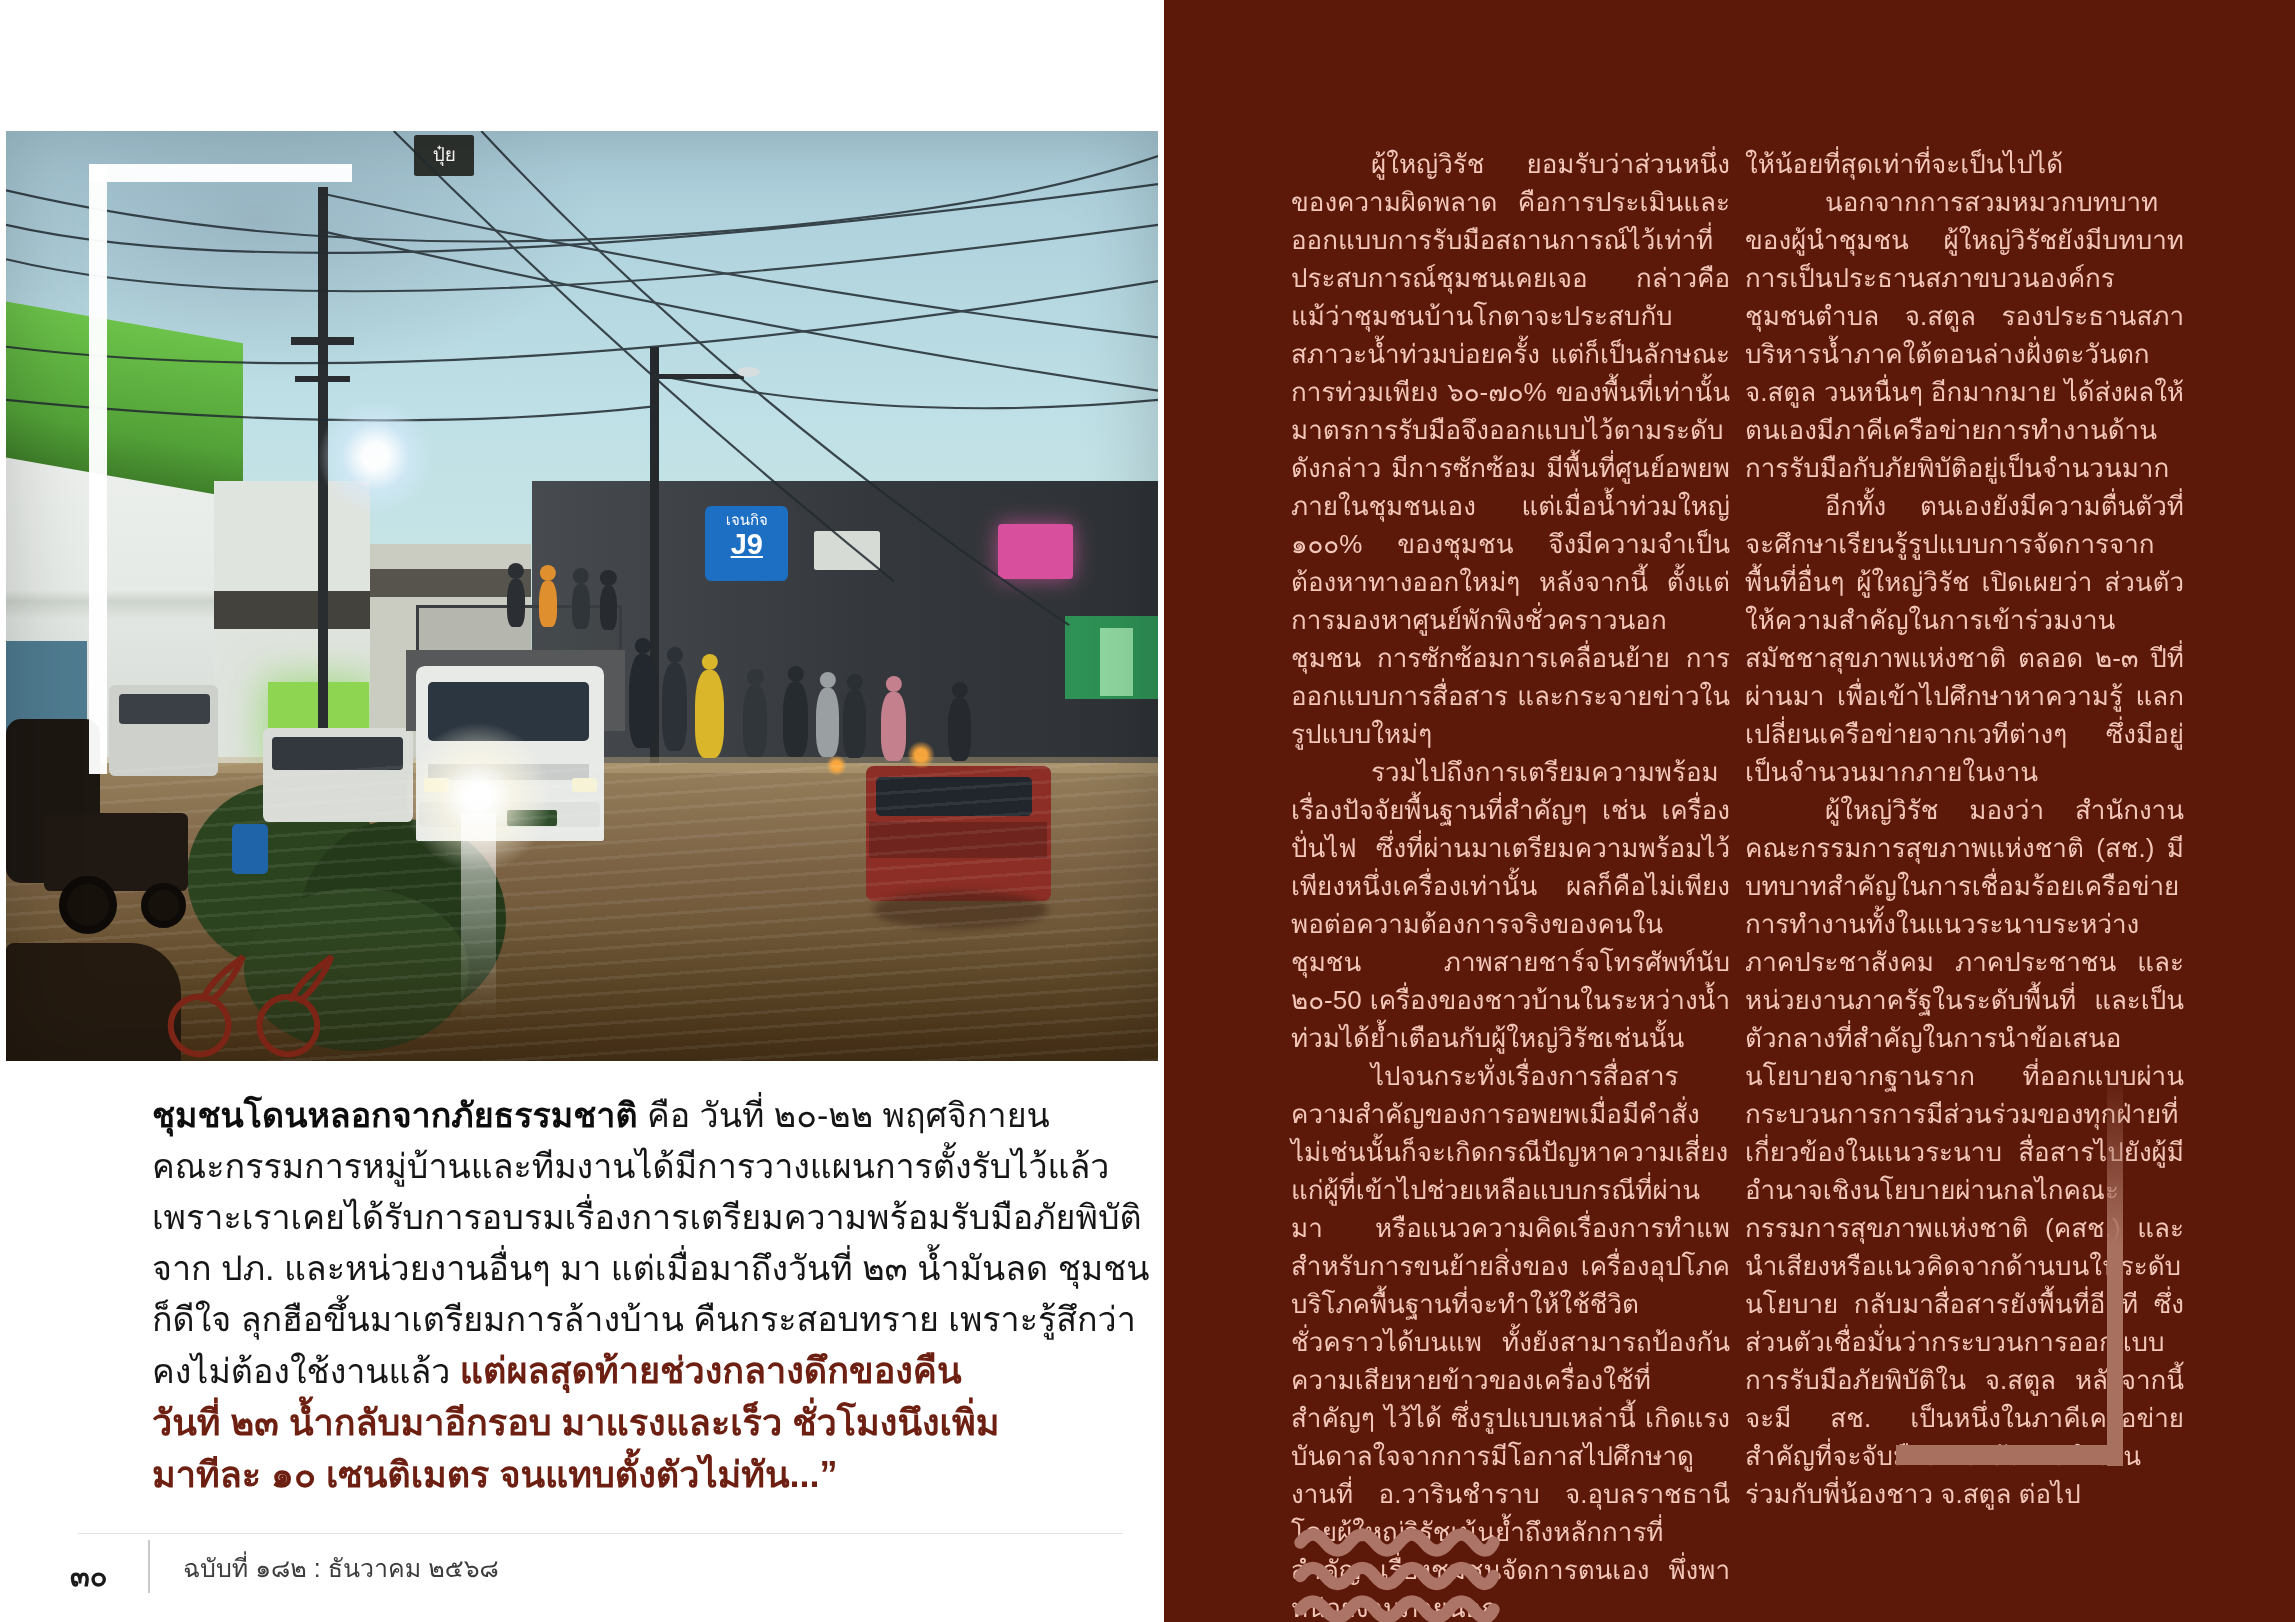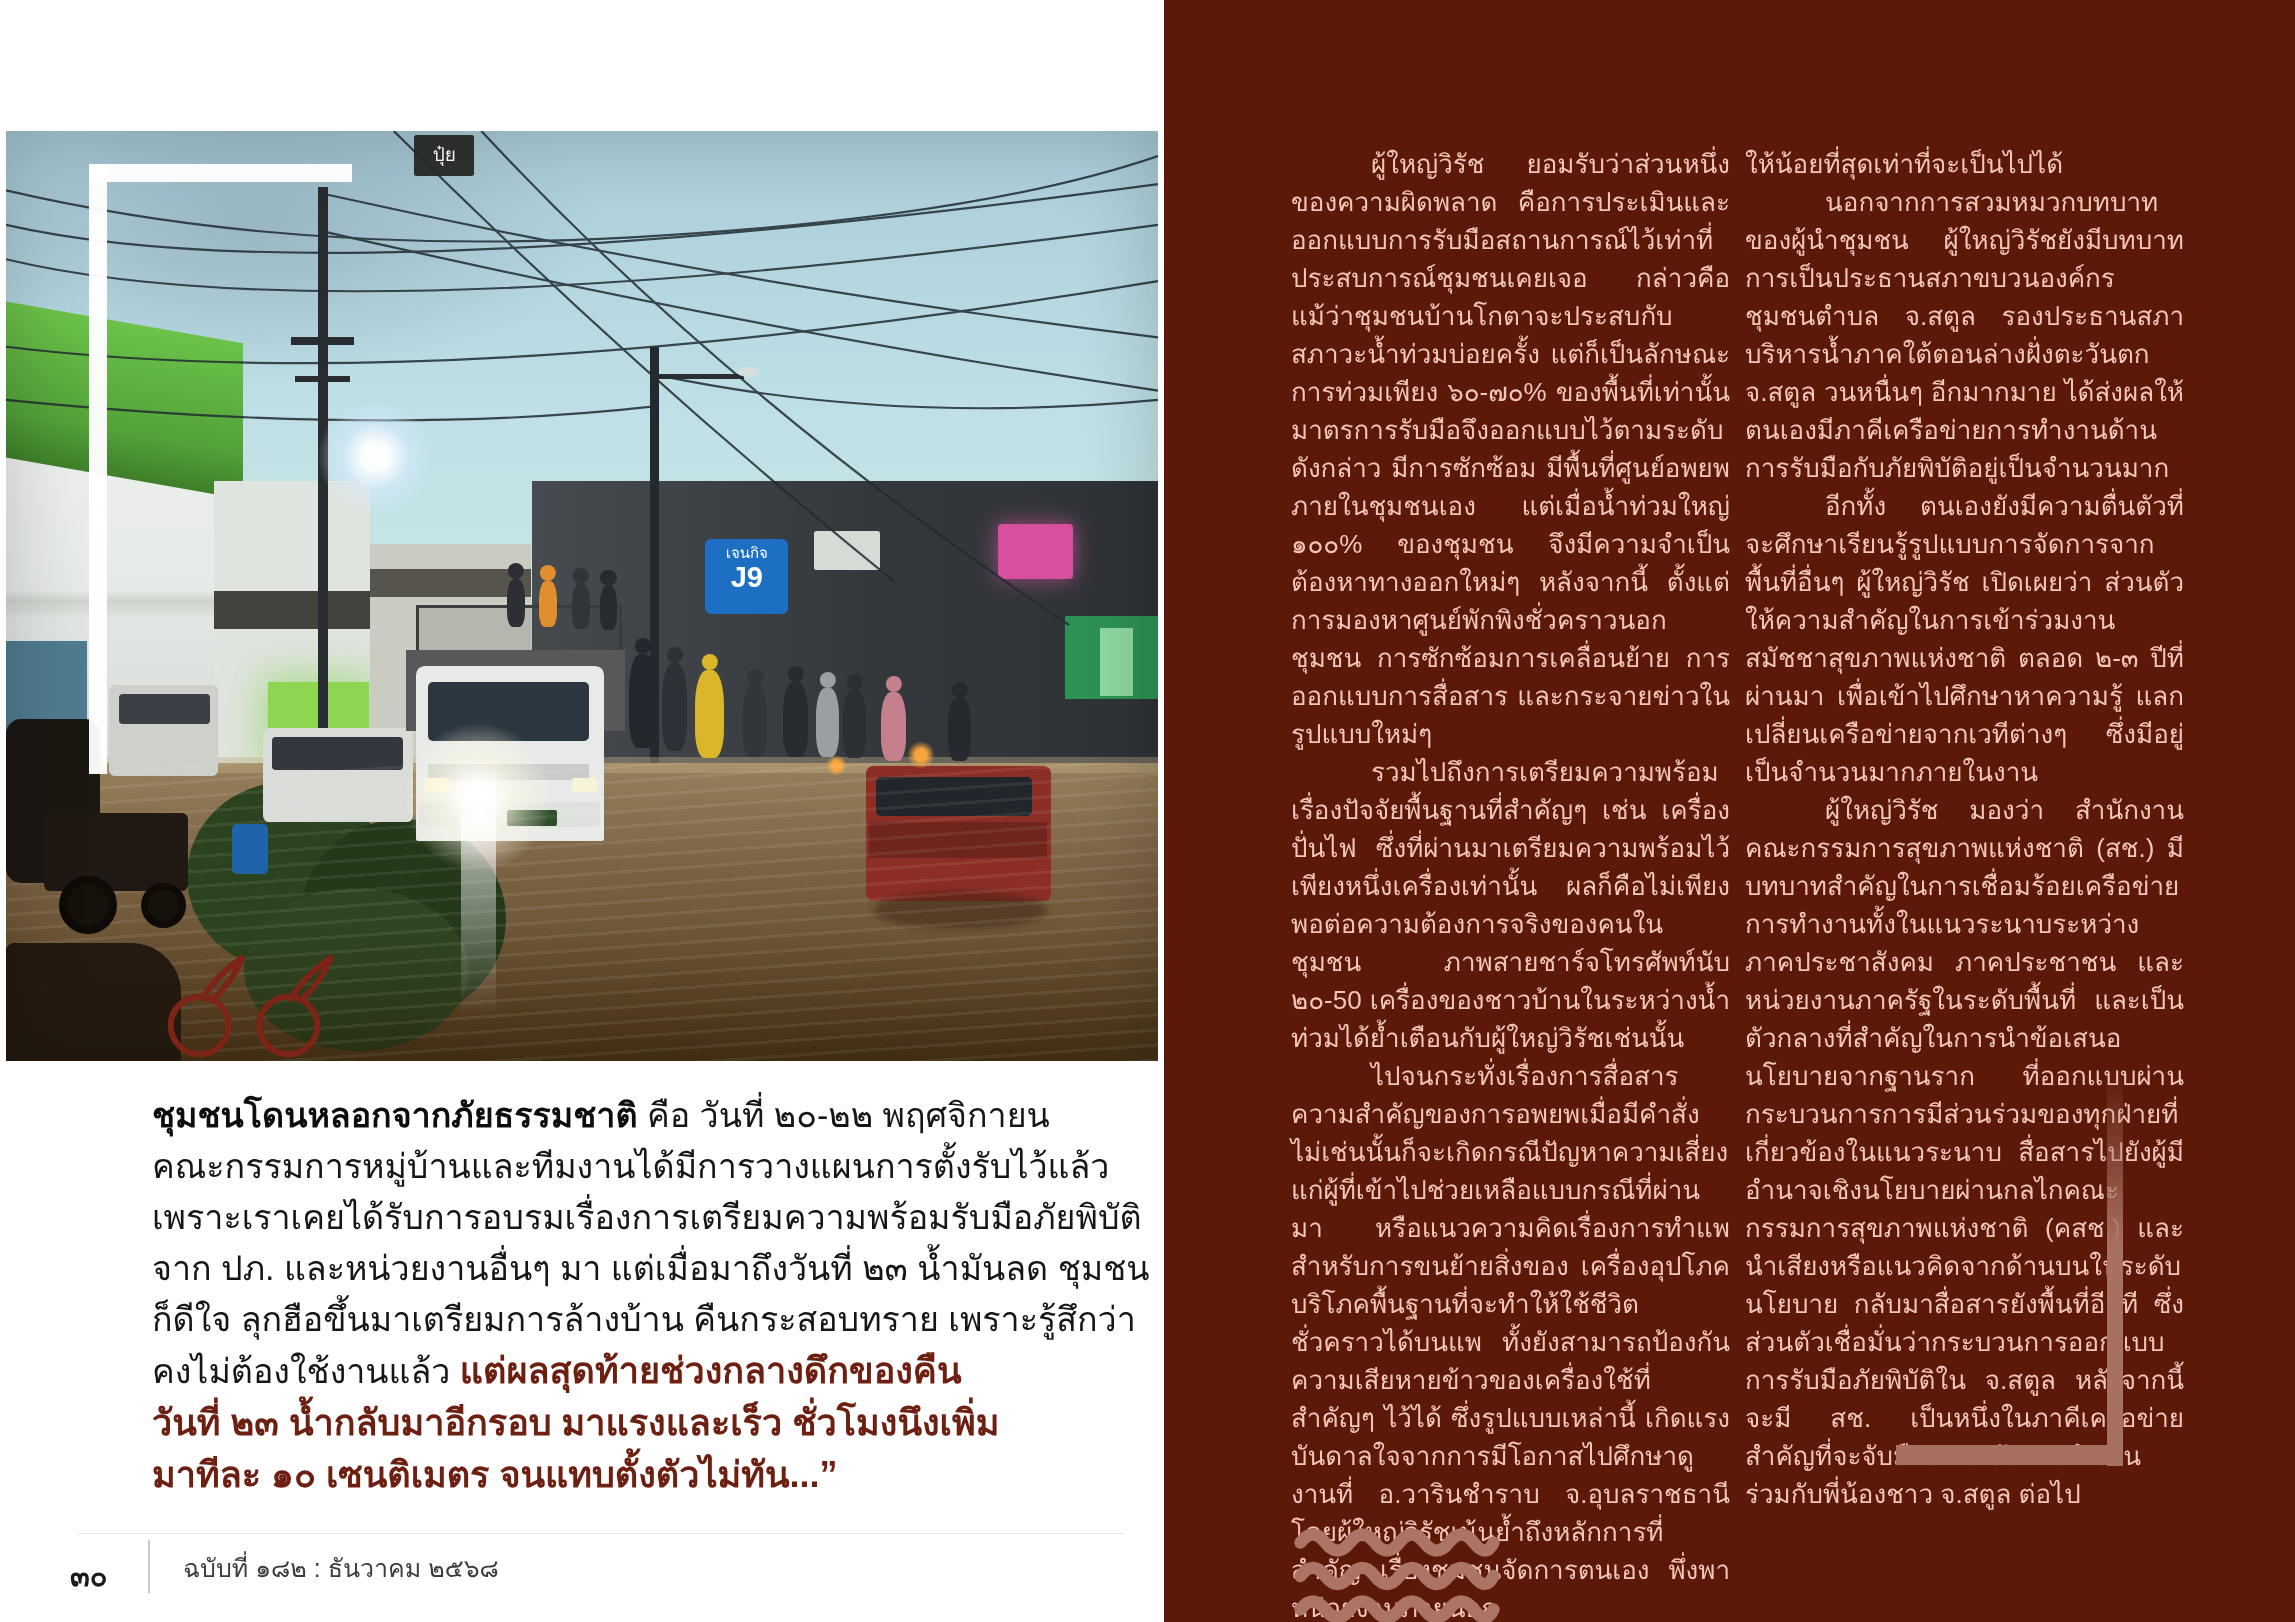--- a/index.html
+++ b/index.html
@@ -31,23 +31,23 @@
   .p-awning1{left:208px;top:460px;width:156px;height:38px;background:#43423c;}
   .p-shopglow{left:262px;top:551px;width:101px;height:84px;background:#8ed552;box-shadow:0 0 38px 6.3px rgba(120,210,70,.55);}
   .p-shoprow{left:364px;top:413px;width:161px;height:222px;background:#cbccc1;}
   .p-awning2{left:364px;top:438px;width:161px;height:28px;background:#56544c;}
   .p-bldg-dark{left:526px;top:350px;width:627px;height:285px;background:linear-gradient(90deg,#474b4f,#34383c 55%,#2e3236);}
   .p-sign-white{left:808px;top:400px;width:66px;height:39px;background:#d7dbd5;border-radius:2.5px;}
   .p-sign-pink{left:992px;top:393px;width:75px;height:55px;background:#d84f9e;border-radius:3.8px;box-shadow:0 0 22.5px rgba(230,90,170,.65);}
   .p-greenshop{left:1059px;top:485px;width:94px;height:83px;background:#2e9155;}
   .p-greendoor{left:1094px;top:497px;width:33px;height:68px;background:#8fd7a0;}
   .p-sign-blue{left:699px;top:375px;width:83px;height:75px;background:#1c6fc2;border-radius:6.3px;
-    color:#fff;text-align:center;line-height:1.1;padding-top:6.3px;box-sizing:border-box;margin-top:33px;}
+    color:#fff;text-align:center;line-height:1.1;padding-top:6.3px;box-sizing:border-box;}
   .p-sign-blue .small{font-size:15px;display:block;}
-  .p-sign-blue .big{font-size:29px;font-weight:bold;display:block;}
+  .p-sign-blue .big{font-size:29px;font-weight:bold;display:block;text-decoration:underline;}
   .p-sign-fert{left:408px;top:4px;width:60px;height:41px;background:#2e322e;border-radius:2.5px;
     color:#fff;font-size:19px;text-align:center;line-height:39px;}
   .p-pole1{left:312px;top:56px;width:10px;height:579px;background:#2a2d2f;}
   .p-cross1{left:285px;top:206px;width:63px;height:7.5px;background:#2a2d2f;}
   .p-cross2{left:289px;top:245px;width:55px;height:6.3px;background:#2a2d2f;}
   .p-pole2{left:644px;top:216px;width:8.8px;height:419px;background:#26292b;}
   .p-lamparm{left:644px;top:243px;width:94px;height:5px;background:#2b2e30;}
   .p-lamphead{left:731px;top:236px;width:22.5px;height:10px;background:#d7dee0;border-radius:50%;}
   #wires{left:0;top:0;width:1152px;height:930px;}
   .p-flare1{left:313px;top:269px;width:113px;height:113px;

